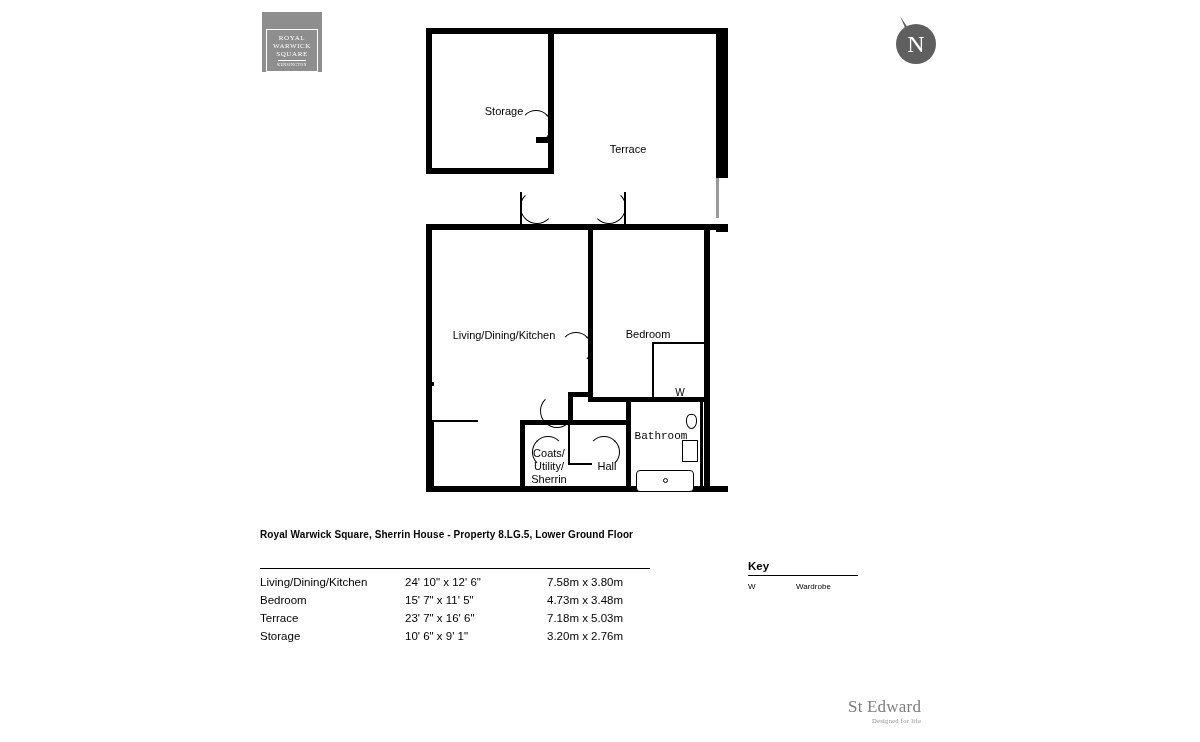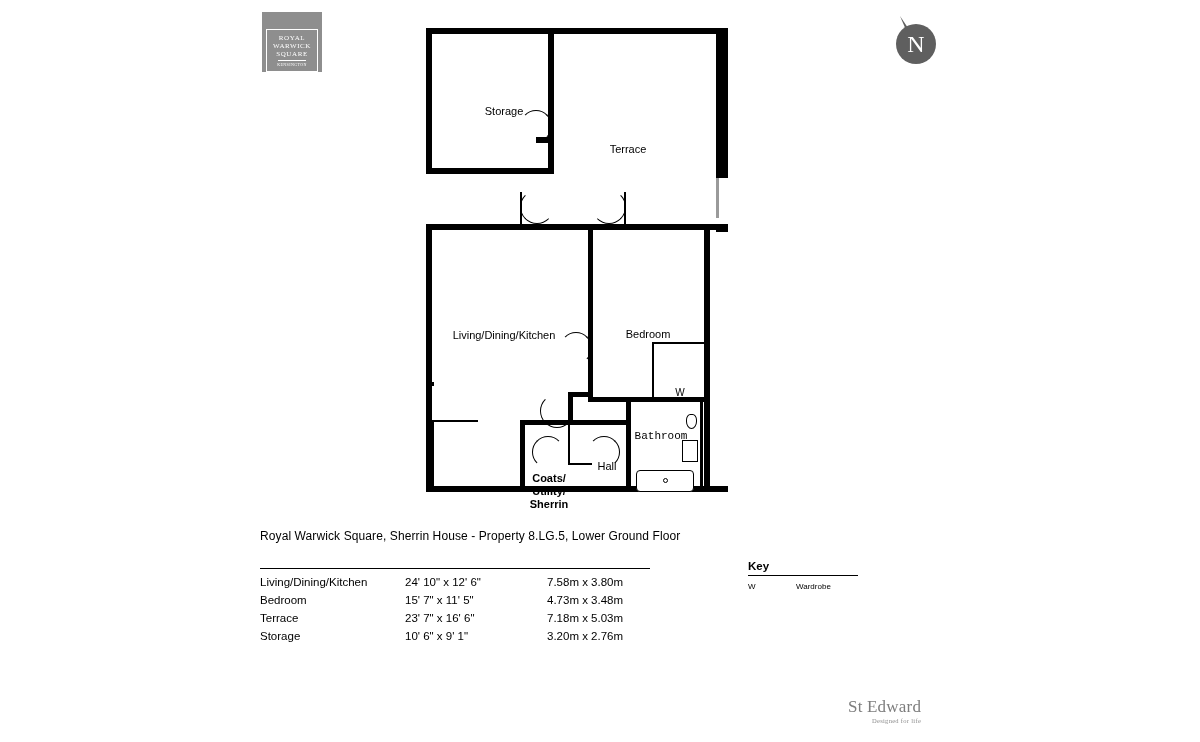--- a/index.html
+++ b/index.html
@@ -95,22 +95,22 @@
   .fixture {
     position: absolute;
     border: 1.5px solid #000000;
     background: #ffffff;
   }
 
   
   .plan-title {
     position: absolute;
     left: 260px; top: 529px;
-    font-size: 12px;
-    font-weight: normal;
+    font-size: 10px;
+    font-weight: bold;
     color: #000000;
     letter-spacing: 0.1px;
   }
 
   
   .dims {
     position: absolute;
     left: 260px; top: 568px;
     width: 390px;
   }
@@ -276,21 +276,21 @@
     <div class="fixture" style="left:243px; top:456px; width:5px; height:5px; border-radius:50%;"></div>
     <div class="fixture" style="left:262px; top:418px; width:16px; height:22px;"></div>
     <div class="fixture" style="left:266px; top:392px; width:11px; height:15px; border-radius:40% 40% 50% 50%;"></div>
 
     <div class="room-label" style="left:44px; top:83px; width:80px;">Storage</div>
     <div class="room-label" style="left:168px; top:121px; width:80px;">Terrace</div>
     <div class="room-label" style="left:14px; top:307px; width:140px;">Living/Dining/Kitchen</div>
     <div class="room-label" style="left:183px; top:306px; width:90px;">Bedroom</div>
     <div class="room-label" style="left:204px; top:408px; width:74px;font-family:Liberation Mono, monospace;">Bathroom</div>
     <div class="room-label" style="left:170px; top:438px; width:34px;">Hall</div>
-    <div class="room-label" style="left:106px; top:450px; width:46px; line-height:1.18;font-weight:bold;"><span>Coats/</span><br><span>Utility/</span><br><span>Sherrin</span></div>
+    <div class="room-label" style="left:106px; top:425px; width:46px; line-height:1.18;"><span>Coats/</span><br><span>Utility/</span><br><span>Sherrin</span></div>
     <div class="room-label" style="left:242px; top:365px; width:36px; font-size:10px;">W</div>
   </div>
 
   <div class="plan-title">Royal Warwick Square, Sherrin House - Property 8.LG.5, Lower Ground Floor</div>
 
   <div class="dims">
     <div class="hr"></div>
     <table>
       <tbody>
         <tr>

